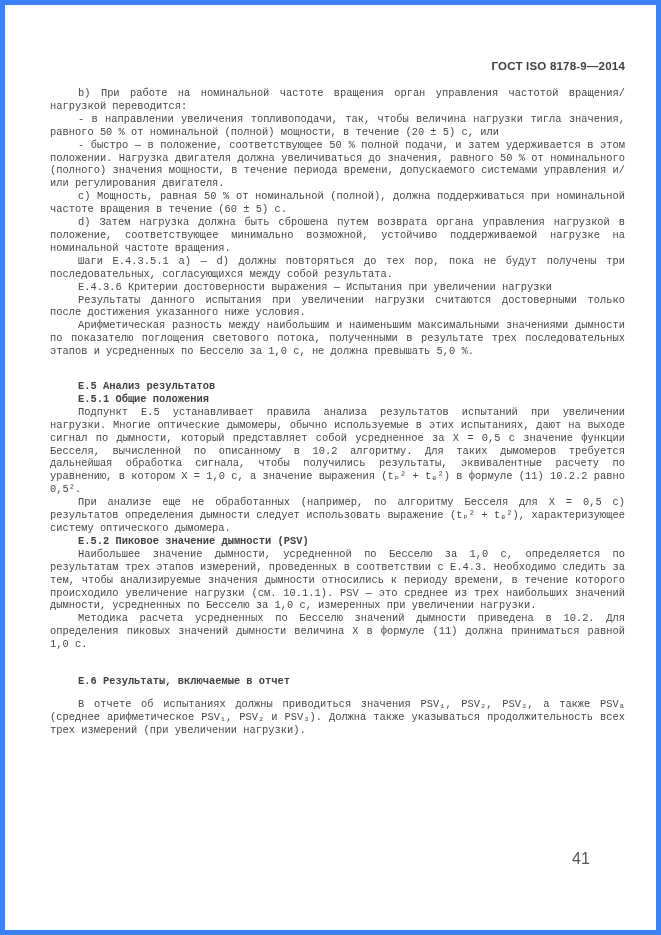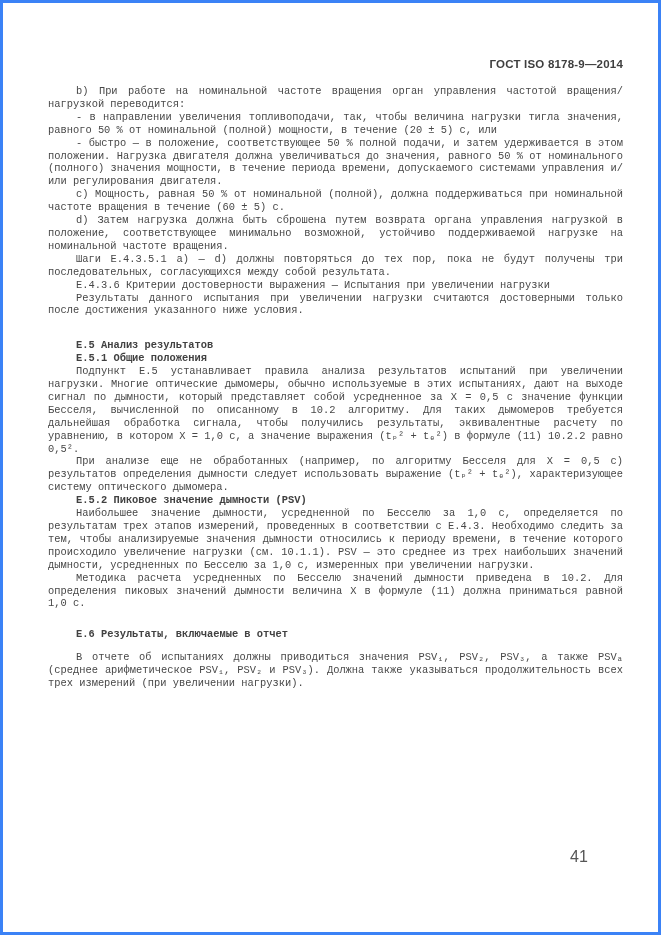--- a/index.html
+++ b/index.html
@@ -1,21 +1,21 @@
 <!DOCTYPE html>
 <html><head>
 <meta charset="utf-8">
 <style>
   html, body { margin: 0; padding: 0; background: #ffffff; }
   .page {
     position: relative;
     width: 661px;
     height: 935px;
     background: #ffffff;
-    border: 3px solid #3b82f6;
+    border: 5px solid #3b82f6;
     box-sizing: border-box;
     font-family: "Liberation Sans", "DejaVu Sans", sans-serif;
     color: #474747;
     overflow: hidden;
   }
   .doc-header {
     position: absolute;
     top: 55px;
     left: 45px;
     width: 575px;
@@ -35,21 +35,21 @@
     text-align: justify;
     font-family: Liberation Mono, monospace;
   }
   .para, .heading {
     margin: 0;
     text-indent: 28px;
   }
   .heading { font-weight: bold; color: #414141; }
   .mt-lg { margin-top: 22px; }
   .mt-sm { }
-  .mt-md { margin-top: 18px; }
+  .mt-md { margin-top: 24px; }
   .mb-md { margin-bottom: 10px; }
   .page-number {
     position: absolute;
     top: 845px;
     left: 567px;
     font-size: 16px;
     color: #565656;
   }
 </style>
 </head>
@@ -61,20 +61,21 @@
 
   <div class="content">
     <p class="para">b) При работе на номинальной частоте вращения орган управления частотой вращения/нагрузкой переводится:</p>
     <p class="para">- в направлении увеличения топливоподачи, так, чтобы величина нагрузки тигла значения, равного 50 % от номинальной (полной) мощности, в течение (20 ± 5) с, или</p>
     <p class="para">- быстро — в положение, соответствующее 50 % полной подачи, и затем удерживается в этом положении. Нагрузка двигателя должна увеличиваться до значения, равного 50 % от номинального (полного) значения мощности, в течение периода времени, допускаемого системами управления и/или регулирования двигателя.</p>
     <p class="para">c) Мощность, равная 50 % от номинальной (полной), должна поддерживаться при номинальной частоте вращения в течение (60 ± 5) с.</p>
     <p class="para">d) Затем нагрузка должна быть сброшена путем возврата органа управления нагрузкой в положение, соответствующее минимально возможной, устойчиво поддерживаемой нагрузке на номинальной частоте вращения.</p>
     <p class="para">Шаги Е.4.3.5.1 a) — d) должны повторяться до тех пор, пока не будут получены три последовательных, согласующихся между собой результата.</p>
     <p class="para">Е.4.3.6 Критерии достоверности выражения — Испытания при увеличении нагрузки</p>
     <p class="para">Результаты данного испытания при увеличении нагрузки считаются достоверными только после достижения указанного ниже условия.</p>
+    <p class="para">Арифметическая разность между наибольшим и наименьшим максимальными значениями дымности по показателю поглощения светового потока, полученными в результате трех последовательных этапов и усредненных по Бесселю за 1,0 с, не должна превышать 5,0 %.</p>
     <p class="heading mt-lg">Е.5 Анализ результатов</p>
     <p class="heading mt-sm">Е.5.1 Общие положения</p>
     <p class="para">Подпункт Е.5 устанавливает правила анализа результатов испытаний при увеличении нагрузки. Многие оптические дымомеры, обычно используемые в этих испытаниях, дают на выходе сигнал по дымности, который представляет собой усредненное за X = 0,5 с значение функции Бесселя, вычисленной по описанному в 10.2 алгоритму. Для таких дымомеров требуется дальнейшая обработка сигнала, чтобы получились результаты, эквивалентные расчету по уравнению, в котором X = 1,0 с, а значение выражения (tₚ² + tₑ²) в формуле (11) 10.2.2 равно 0,5².</p>
     <p class="para">При анализе еще не обработанных (например, по алгоритму Бесселя для X = 0,5 с) результатов определения дымности следует использовать выражение (tₚ² + tₑ²), характеризующее систему оптического дымомера.</p>
     <p class="heading">Е.5.2 Пиковое значение дымности (PSV)</p>
     <p class="para">Наибольшее значение дымности, усредненной по Бесселю за 1,0 с, определяется по результатам трех этапов измерений, проведенных в соответствии с Е.4.3. Необходимо следить за тем, чтобы анализируемые значения дымности относились к периоду времени, в течение которого происходило увеличение нагрузки (см. 10.1.1). PSV — это среднее из трех наибольших значений дымности, усредненных по Бесселю за 1,0 с, измеренных при увеличении нагрузки.</p>
     <p class="para">Методика расчета усредненных по Бесселю значений дымности приведена в 10.2. Для определения пиковых значений дымности величина X в формуле (11) должна приниматься равной 1,0 с.</p>
     <p class="heading mt-md mb-md">Е.6 Результаты, включаемые в отчет</p>
     <p class="para">В отчете об испытаниях должны приводиться значения PSV₁, PSV₂, PSV₃, а также PSVₐ (среднее арифметическое PSV₁, PSV₂ и PSV₃). Должна также указываться продолжительность всех трех измерений (при увеличении нагрузки).</p>
   </div>

